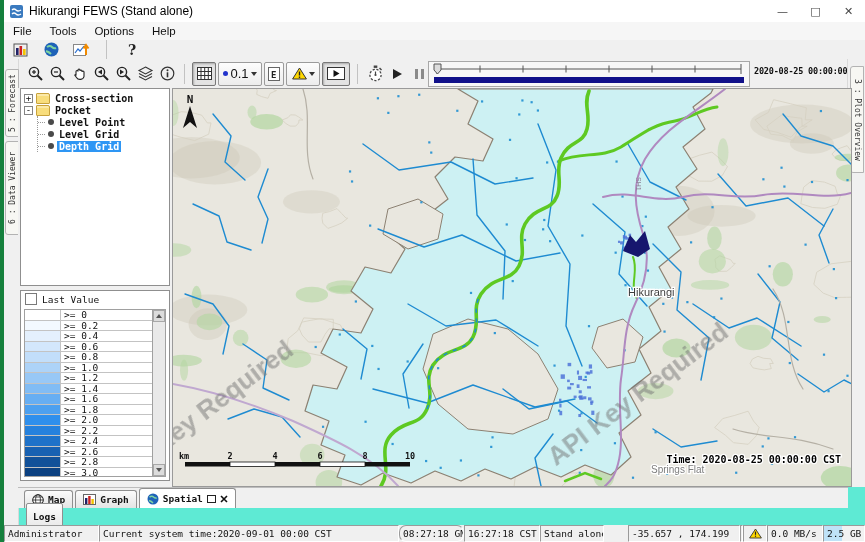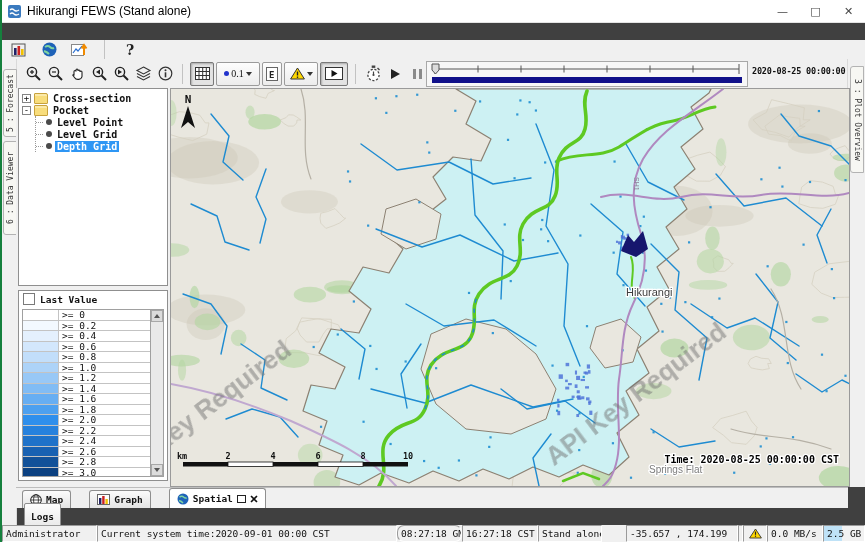--- a/index.html
+++ b/index.html
@@ -1,18 +1,18 @@
 <!DOCTYPE html>
 <html><head>
 <meta charset="utf-8">
 <style>
   html,body{margin:0;padding:0;background:#d8d8d8;}
-  .app{position:relative;width:865px;height:542px;background:#404040;
+  .app{position:relative;width:865px;height:542px;background:#5eead4;
        font-family:"Liberation Sans",sans-serif;font-size:12px;color:#111;
-       border-left:2px solid #15803d;box-sizing:border-box;overflow:hidden;}
+       border-left:4px solid #15803d;box-sizing:border-box;overflow:hidden;}
   
   .titlebar{position:absolute;top:0;left:0;right:0;height:22px;background:#ffffff;
             display:flex;align-items:center;padding-left:6px;border-bottom:1px solid #e3e3e3;}
   .title{margin-left:6px;font-size:12px;color:#000;}
   .wincontrols{position:absolute;right:0;top:0;height:22px;display:flex;}
   .wc{width:33px;height:22px;display:flex;align-items:center;justify-content:center;
       color:#444;font-size:11px;font-family:"DejaVu Sans",sans-serif;}
   
   .menubar{position:absolute;top:22px;left:0;right:0;height:18px;background:#f6f6f6;
            display:flex;align-items:center;border-bottom:1px solid #e6e6e6;}
@@ -22,21 +22,21 @@
             display:flex;align-items:center;padding-left:6px;gap:8px;border-bottom:1px solid #e2e2e2;}
   .toolbar2{position:absolute;top:59px;left:14px;right:17px;height:29px;background:#f0f0f0;
             display:flex;align-items:center;padding-left:6px;border-bottom:1px solid #cfcfcf;}
   .tsep{width:1px;height:20px;background:#c2c2c2;margin:0 6px;flex:0 0 auto;}
   .tbtn{width:22px;height:22px;display:flex;align-items:center;justify-content:center;flex:0 0 auto;}
   .bordered{border:1px solid #9b9b9b;background:linear-gradient(#fdfdfd,#ececec);border-radius:2px;margin:0 1px;}
   .pressed{border:1px solid #787878;background:#e3e3e3;box-shadow:inset 1px 1px 2px rgba(0,0,0,.25);}
   .ddbtn{width:42px;gap:2px;}
   .warnbtn{width:32px;gap:2px;}
   .caret{width:0;height:0;border-left:3px solid transparent;border-right:3px solid transparent;border-top:4px solid #333;}
-  .interval-text{font-size:10px;font-family:Liberation Serif, serif;color:#111;}
+  .interval-text{font-size:13px;font-family:Liberation Sans, sans-serif;color:#111;}
   .bluedot{width:5px;height:5px;border-radius:50%;background:#2233cc;}
   .help-q{font-size:14px;font-weight:bold;color:#222;font-family:"DejaVu Serif",serif;}
   
   .sh-play{width:0;height:0;border-top:5px solid transparent;border-bottom:5px solid transparent;border-left:9px solid #222;}
   .sh-pause{display:flex;gap:3px;}
   .sh-pause i{width:3px;height:10px;background:#8a8a8a;}
   .sh-stop{width:9px;height:9px;background:#8a8a8a;}
   .sh-rec{width:9px;height:9px;border-radius:50%;background:#d92626;}
   .skip{display:flex;align-items:center;}
   .skip .bar{width:2px;height:10px;background:#222;}
@@ -66,36 +66,36 @@
   .children{margin-left:16px;border-left:1px dotted #9a9a9a;}
   .children .trow{padding-left:0;}
   .stub{width:7px;border-top:1px dotted #9a9a9a;flex:0 0 auto;}
   .bullet{width:6px;height:6px;border-radius:50%;background:#4a4a4a;flex:0 0 auto;}
   .tlabel{padding:0 2px;text-align:right;}
   .selected-label{background:#2e96f4;color:#fff;}
   
   .legend{position:absolute;left:2px;top:202px;right:2px;bottom:6px;background:#fff;
           border:1px solid #8f8f8f;box-sizing:border-box;
           font-family:"DejaVu Sans Mono",monospace;font-size:9.5px;}
-  .legend-check{display:flex;align-items:center;gap:5px;height:16px;padding-left:4px;font-weight:bold;}
+  .legend-check{display:flex;align-items:center;gap:5px;height:16px;padding-left:4px;font-weight:normal;}
   .checkbox{width:10px;height:10px;border:1px solid #7a7a7a;background:#fff;flex:0 0 auto;}
   .legend-body{position:absolute;left:3px;right:3px;top:18px;bottom:3px;display:flex;}
   .legend-list{flex:1;overflow:hidden;border:1px solid #a0a0a0;border-right:none;}
   .lrow{display:flex;height:10.5px;box-sizing:border-box;border-bottom:1px solid #c3c3c3;}
   .swatch{width:36px;border-right:1px solid #c3c3c3;box-sizing:border-box;flex:0 0 auto;}
   .llab{padding-left:3px;line-height:10px;white-space:nowrap;}
   .legend-scroll{width:14px;background:#e9e9e9;border:1px solid #a0a0a0;display:flex;flex-direction:column;justify-content:space-between;align-items:center;box-sizing:border-box;}
   .sarrow{width:12px;height:12px;background:#dcdcdc;border:1px solid #a8a8a8;box-sizing:border-box;display:flex;align-items:center;justify-content:center;}
   .tri-up{width:0;height:0;border-left:3px solid transparent;border-right:3px solid transparent;border-bottom:4px solid #555;}
   .tri-dn{width:0;height:0;border-left:3px solid transparent;border-right:3px solid transparent;border-top:4px solid #555;}
   
   .map{position:absolute;left:168px;top:88px;width:680px;height:399px;background:#e9e7df;border:1px solid #9a9a9a;box-sizing:border-box;}
   
   .tabs-row{position:absolute;left:14px;right:17px;top:487px;height:20px;background:#f0f0f0;
-            display:flex;align-items:flex-end;gap:18px;padding-left:6px;border-top:1px solid #bdbdbd;}
+            display:flex;align-items:flex-end;gap:2px;padding-left:6px;border-top:1px solid #bdbdbd;}
   .btab{height:17px;display:flex;align-items:center;gap:4px;padding:0 7px;border:1px solid #8f8f8f;border-bottom:none;
         border-radius:3px 3px 0 0;background:linear-gradient(#fbfbfb,#e4e4e4);
         font-family:"DejaVu Sans Mono",monospace;font-size:9.5px;font-weight:bold;}
   .btab.active{height:19px;background:#fff;justify-content:center;}
   .mini-restore{width:7px;height:6px;border:1px solid #222;}
   .logs-row{position:absolute;left:14px;top:507px;height:18px;display:flex;align-items:center;padding-left:8px;}
   .logs-btn{height:14px;padding:5px 6px;border:1px solid #8f8f8f;border-radius:2px;
             background:linear-gradient(#fdfdfd,#e8e8e8);font-family:"DejaVu Sans Mono",monospace;
             font-size:9.5px;font-weight:bold;display:flex;align-items:center;}
   
@@ -121,20 +121,26 @@
         </svg>
     </span>
     <span class="title">Hikurangi FEWS  (Stand alone)</span>
     <div class="wincontrols">
       <span class="wc">—</span>
       <span class="wc">□</span>
       <span class="wc">✕</span>
     </div>
   </div>
 
+  <div class="menubar">
+    <span class="menu-item">File</span>
+    <span class="menu-item">Tools</span>
+    <span class="menu-item">Options</span>
+    <span class="menu-item">Help</span>
+  </div>
 
   <div class="toolbar1">
     <span class="tbtn">
       <svg width="16" height="14">
           <rect x="1" y="1" width="13" height="12" fill="none" stroke="#555"></rect>
           <rect x="3" y="5" width="2.6" height="7" fill="#222266"></rect>
           <rect x="6.5" y="3" width="2.6" height="9" fill="#cc2222"></rect>
           <rect x="10" y="6" width="2.6" height="6" fill="#f2c200"></rect>
         </svg>
     </span>

